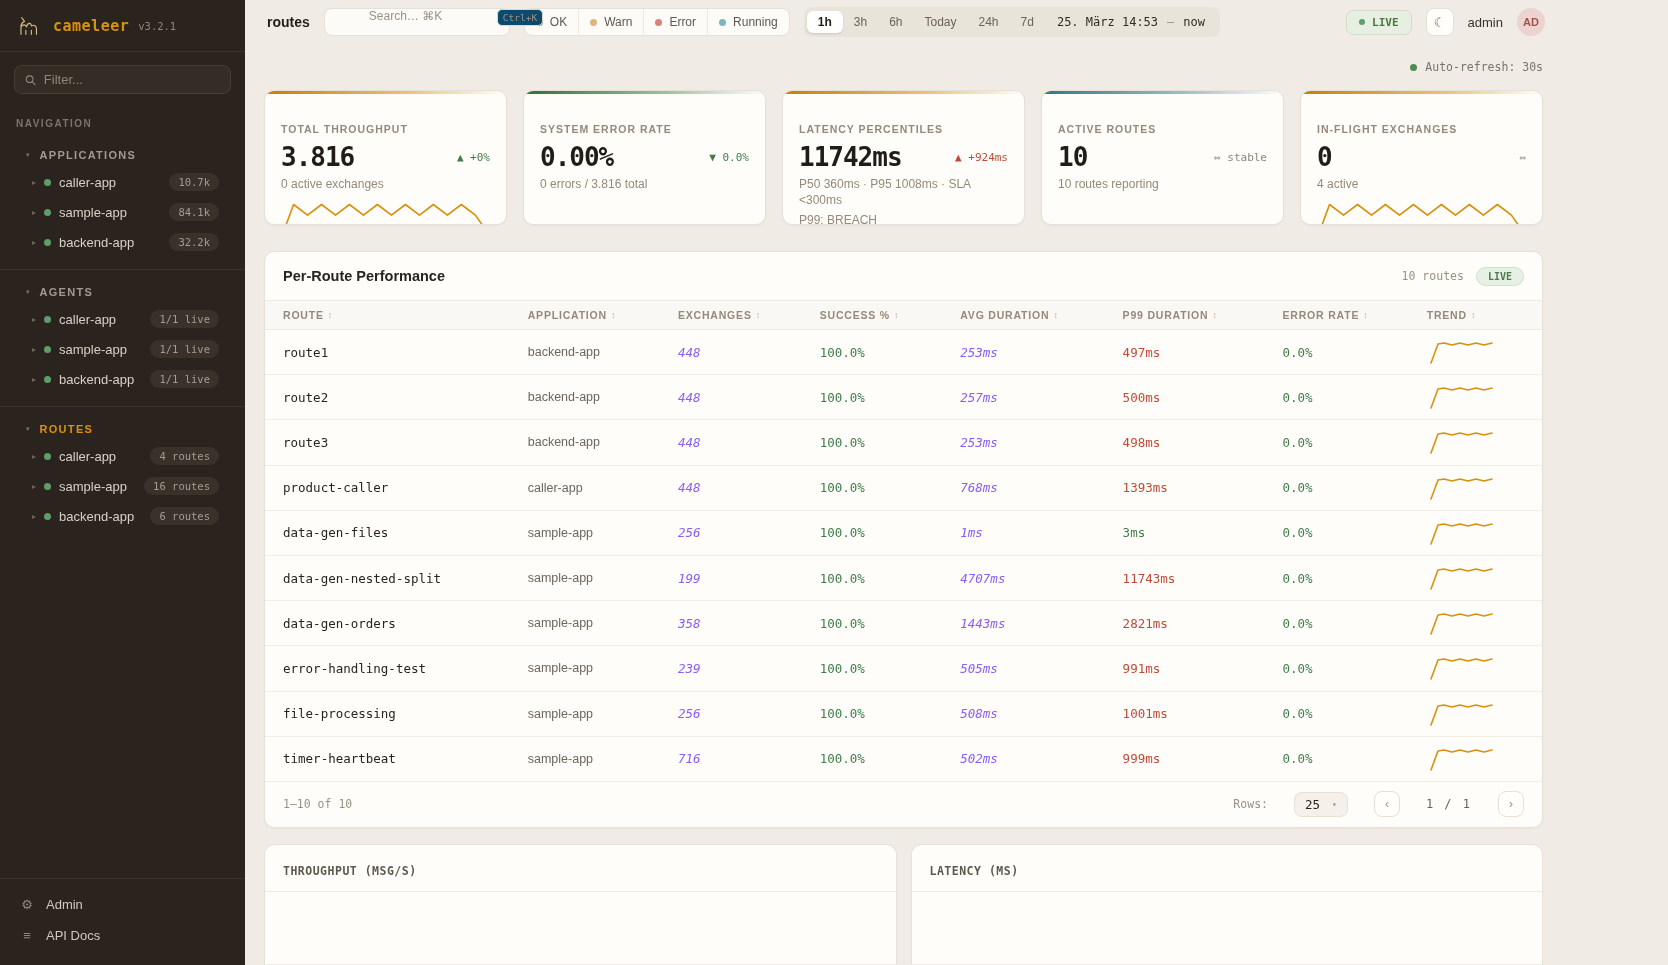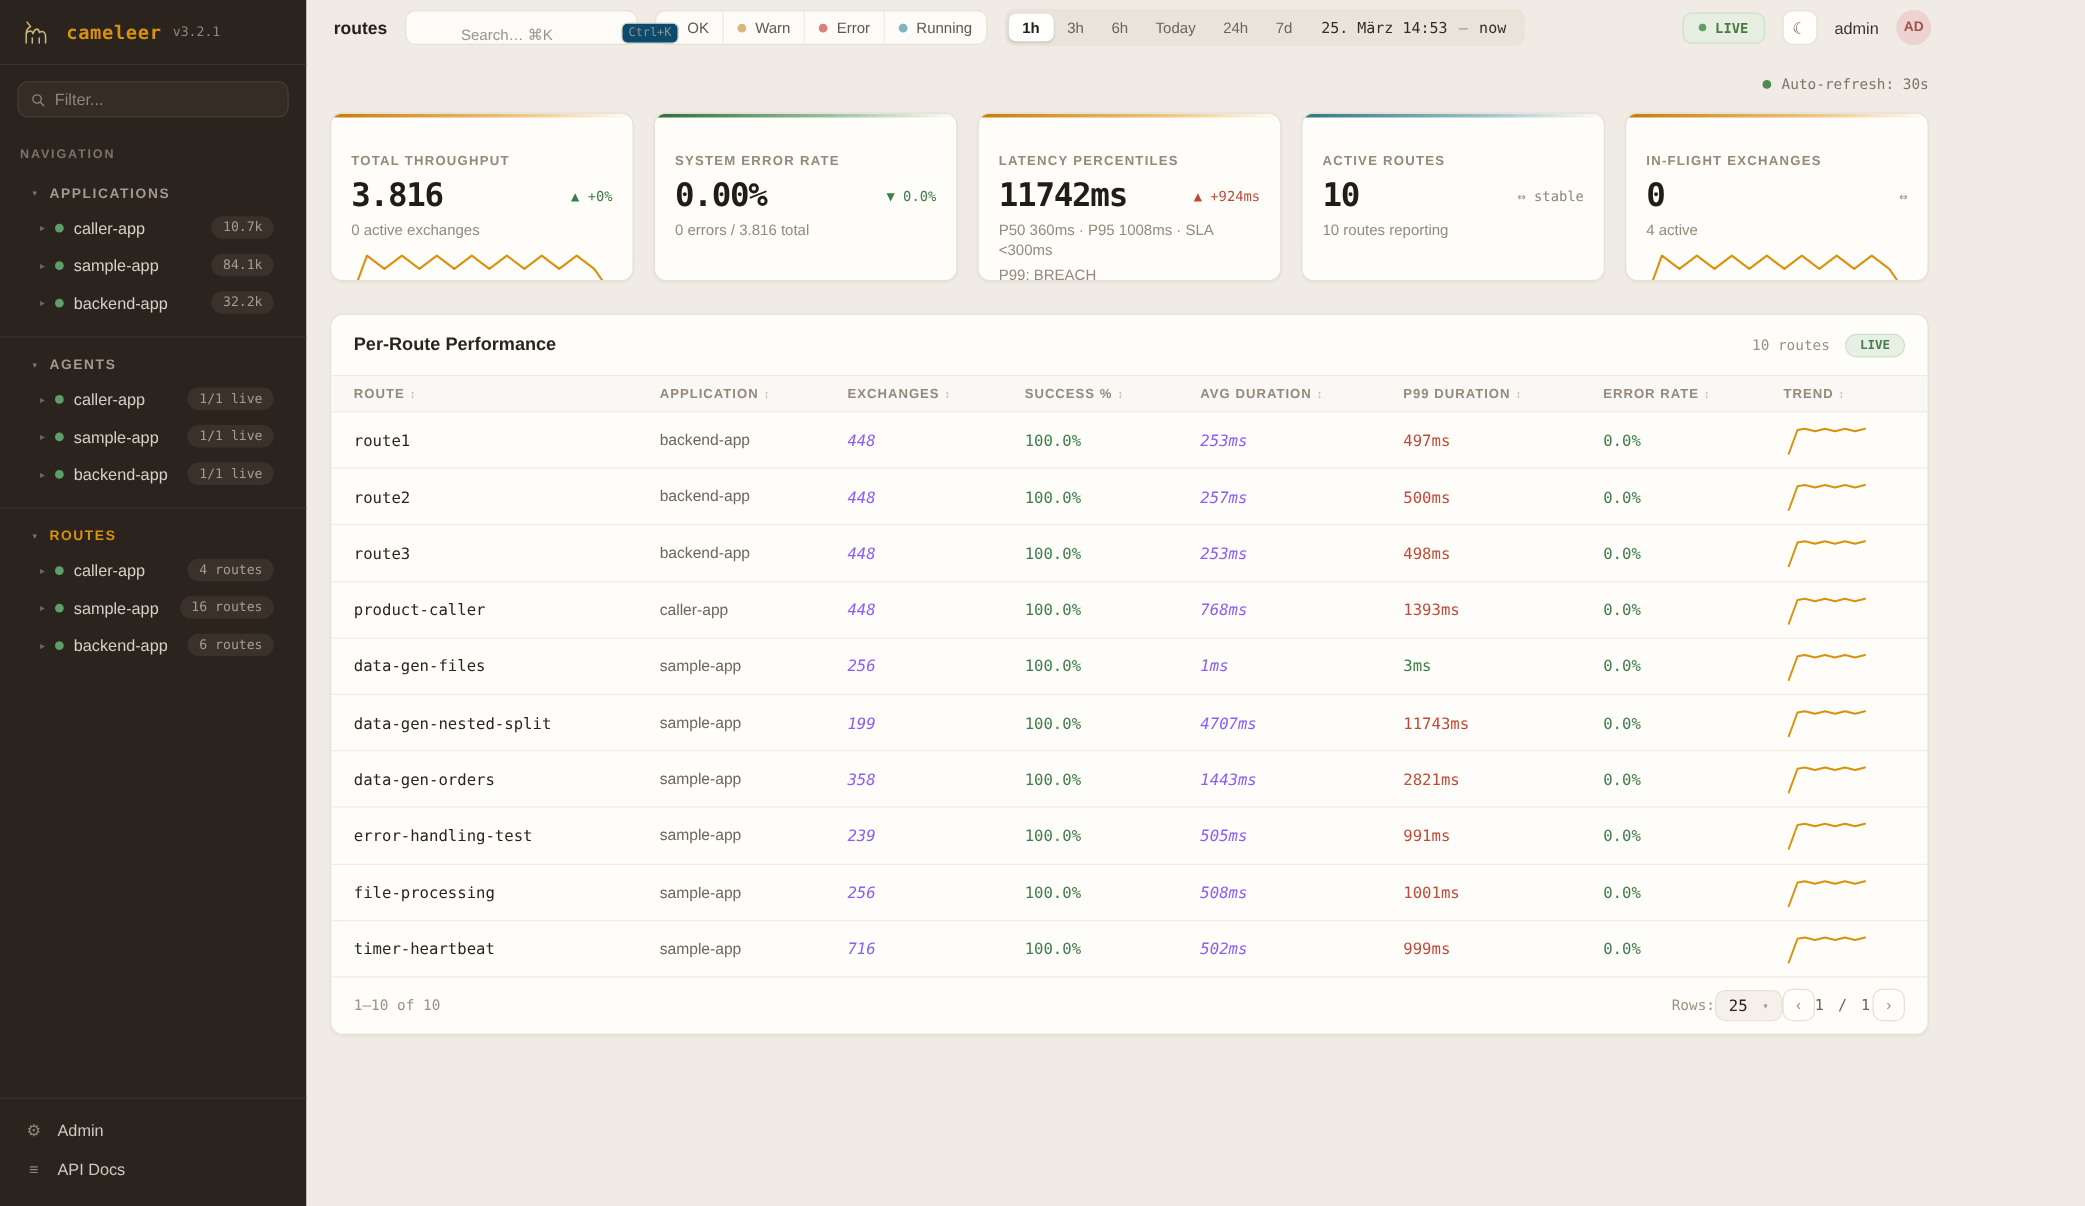--- a/index.html
+++ b/index.html
@@ -36,21 +36,21 @@
   .sb-badge{font-family:"DejaVu Sans Mono",monospace;font-size:10.5px;color:#a59c91;background:var(--sb-badge);border-radius:10px;padding:3px 9px;}
   .sb-spacer{flex:1;}
   .sb-footer{border-top:1px solid var(--sb-border);padding:10px 0 14px;}
   .sb-footer .f-item{display:flex;align-items:center;gap:12px;padding:8px 20px;font-size:13px;color:#cfc8bf;cursor:pointer;}
   .f-icon{color:#8f8679;font-size:13px;width:14px;text-align:center;}
 
   
   .main{flex:1;display:flex;flex-direction:column;height:100%;overflow:hidden;}
   .topbar{height:44px;min-height:44px;display:flex;align-items:center;gap:14px;padding:0 123px 0 22px;}
   .page-title{font-size:14px;font-weight:bold;color:var(--text);}
-  .search-wrap{position:relative;display:flex;align-items:flex-end;background:#fdfbf7;border:1px solid var(--border);border-radius:8px;height:28px;width:186px;padding:0 8px 0 9px;gap:28px;}
+  .search-wrap{position:relative;display:flex;align-items:flex-start;background:#fdfbf7;border:1px solid var(--border);border-radius:8px;height:28px;width:186px;padding:0 8px 0 9px;gap:28px;}
   .search-wrap input{border:none;outline:none;background:transparent;font-size:12px;width:100px;margin-left:7px;color:var(--text);font-family:"Liberation Sans",sans-serif;}
   .search-wrap input::placeholder{color:#9a9287;}
   .kbd{font-family:"DejaVu Sans Mono",monospace;font-size:9.5px;color:#9a9287;border:1px solid #ddd7cc;border-radius:5px;padding:2px 5px;background:#0c4a6e;}
   .chip-group{display:flex;background:#fdfbf7;border:1px solid var(--border);border-radius:8px;overflow:hidden;height:28px;}
   .chip{display:flex;align-items:center;gap:7px;padding:0 11px;font-size:12px;color:#5f584f;cursor:pointer;}
   .chip + .chip{border-left:1px solid var(--border2);}
   .chip .dot{width:7px;height:7px;}
   .time-group{display:flex;align-items:center;background:#e9e4da;border-radius:8px;padding:3px;height:30px;}
   .time-btn{font-size:12px;color:#6b635a;padding:4px 11px;border-radius:6px;cursor:pointer;border:none;background:transparent;font-family:"Liberation Sans",sans-serif;}
   .time-btn.active{background:#ffffff;color:var(--text);font-weight:bold;box-shadow:0 1px 2px rgba(60,50,30,.15);}
@@ -96,21 +96,21 @@
   .sort-ic{font-size:9px;color:#bdb4a6;}
   .trow{height:45.2px;border-bottom:1px solid #f1ece4;cursor:pointer;}
   .td{padding-left:18px;font-size:12.5px;white-space:nowrap;}
   .td.route{font-family:"DejaVu Sans Mono",monospace;color:#2a241e;}
   .td.app{color:#6e665c;}
   .td.num{font-family:"DejaVu Sans Mono",monospace;color:#8b5cf6;font-style:italic;}
   .td.pct{font-family:"DejaVu Sans Mono",monospace;}
   .trend-svg{width:72px;height:28px;display:block;}
   .t-footer{display:flex;align-items:center;justify-content:space-between;padding:9px 18px;height:45px;}
   .range-txt{font-family:"DejaVu Sans Mono",monospace;font-size:11.5px;color:#9a9184;}
-  .pager{display:flex;align-items:center;gap:0;text-align:center;}
+  .pager{display:flex;align-items:center;gap:26px;text-align:center;}
   .rows-label{font-size:11.5px;color:#9a9184;font-family:"DejaVu Sans Mono",monospace;}
   .rows-select{display:flex;align-items:center;gap:12px;background:#f5f1ea;border:1px solid var(--border);border-radius:8px;padding:4px 10px;font-family:"DejaVu Sans Mono",monospace;font-size:12.5px;color:#2a241e;cursor:pointer;}
   .rows-select .caret{font-size:8px;color:#9a9184;}
   .pg-btn{width:26px;height:26px;border:1px solid var(--border);border-radius:8px;background:#fffefb;color:#9a9184;font-size:12px;display:flex;align-items:center;justify-content:center;cursor:pointer;}
   .pg-info{font-family:"DejaVu Sans Mono",monospace;font-size:12px;color:#6b635a;letter-spacing:2px;}
 
   
   .charts-row{display:grid;grid-template-columns:1fr 1fr;gap:14px;margin-top:16px;}
   .chart-card{background:var(--card);border:1px solid var(--border);border-radius:10px 10px 0 0;border-bottom:none;height:120px;}
   .chart-head{padding:16px 18px 12px;border-bottom:1px solid var(--border2);}
@@ -548,15 +548,27 @@
               <span>‹</span>
             </div>
           <span class="pg-info">1 / 1</span>
           <div class="pg-btn">
               <span>›</span>
             </div>
         </div>
       </div>
     </div>
 
+    <div class="charts-row">
+      <div class="chart-card">
+        <div class="chart-head">
+          <span class="chart-title">THROUGHPUT (MSG/S)</span>
+        </div>
+      </div>
+      <div class="chart-card">
+        <div class="chart-head">
+          <span class="chart-title">LATENCY (MS)</span>
+        </div>
+      </div>
+    </div>
 
   </div>
 </div>
 
 </body></html>

